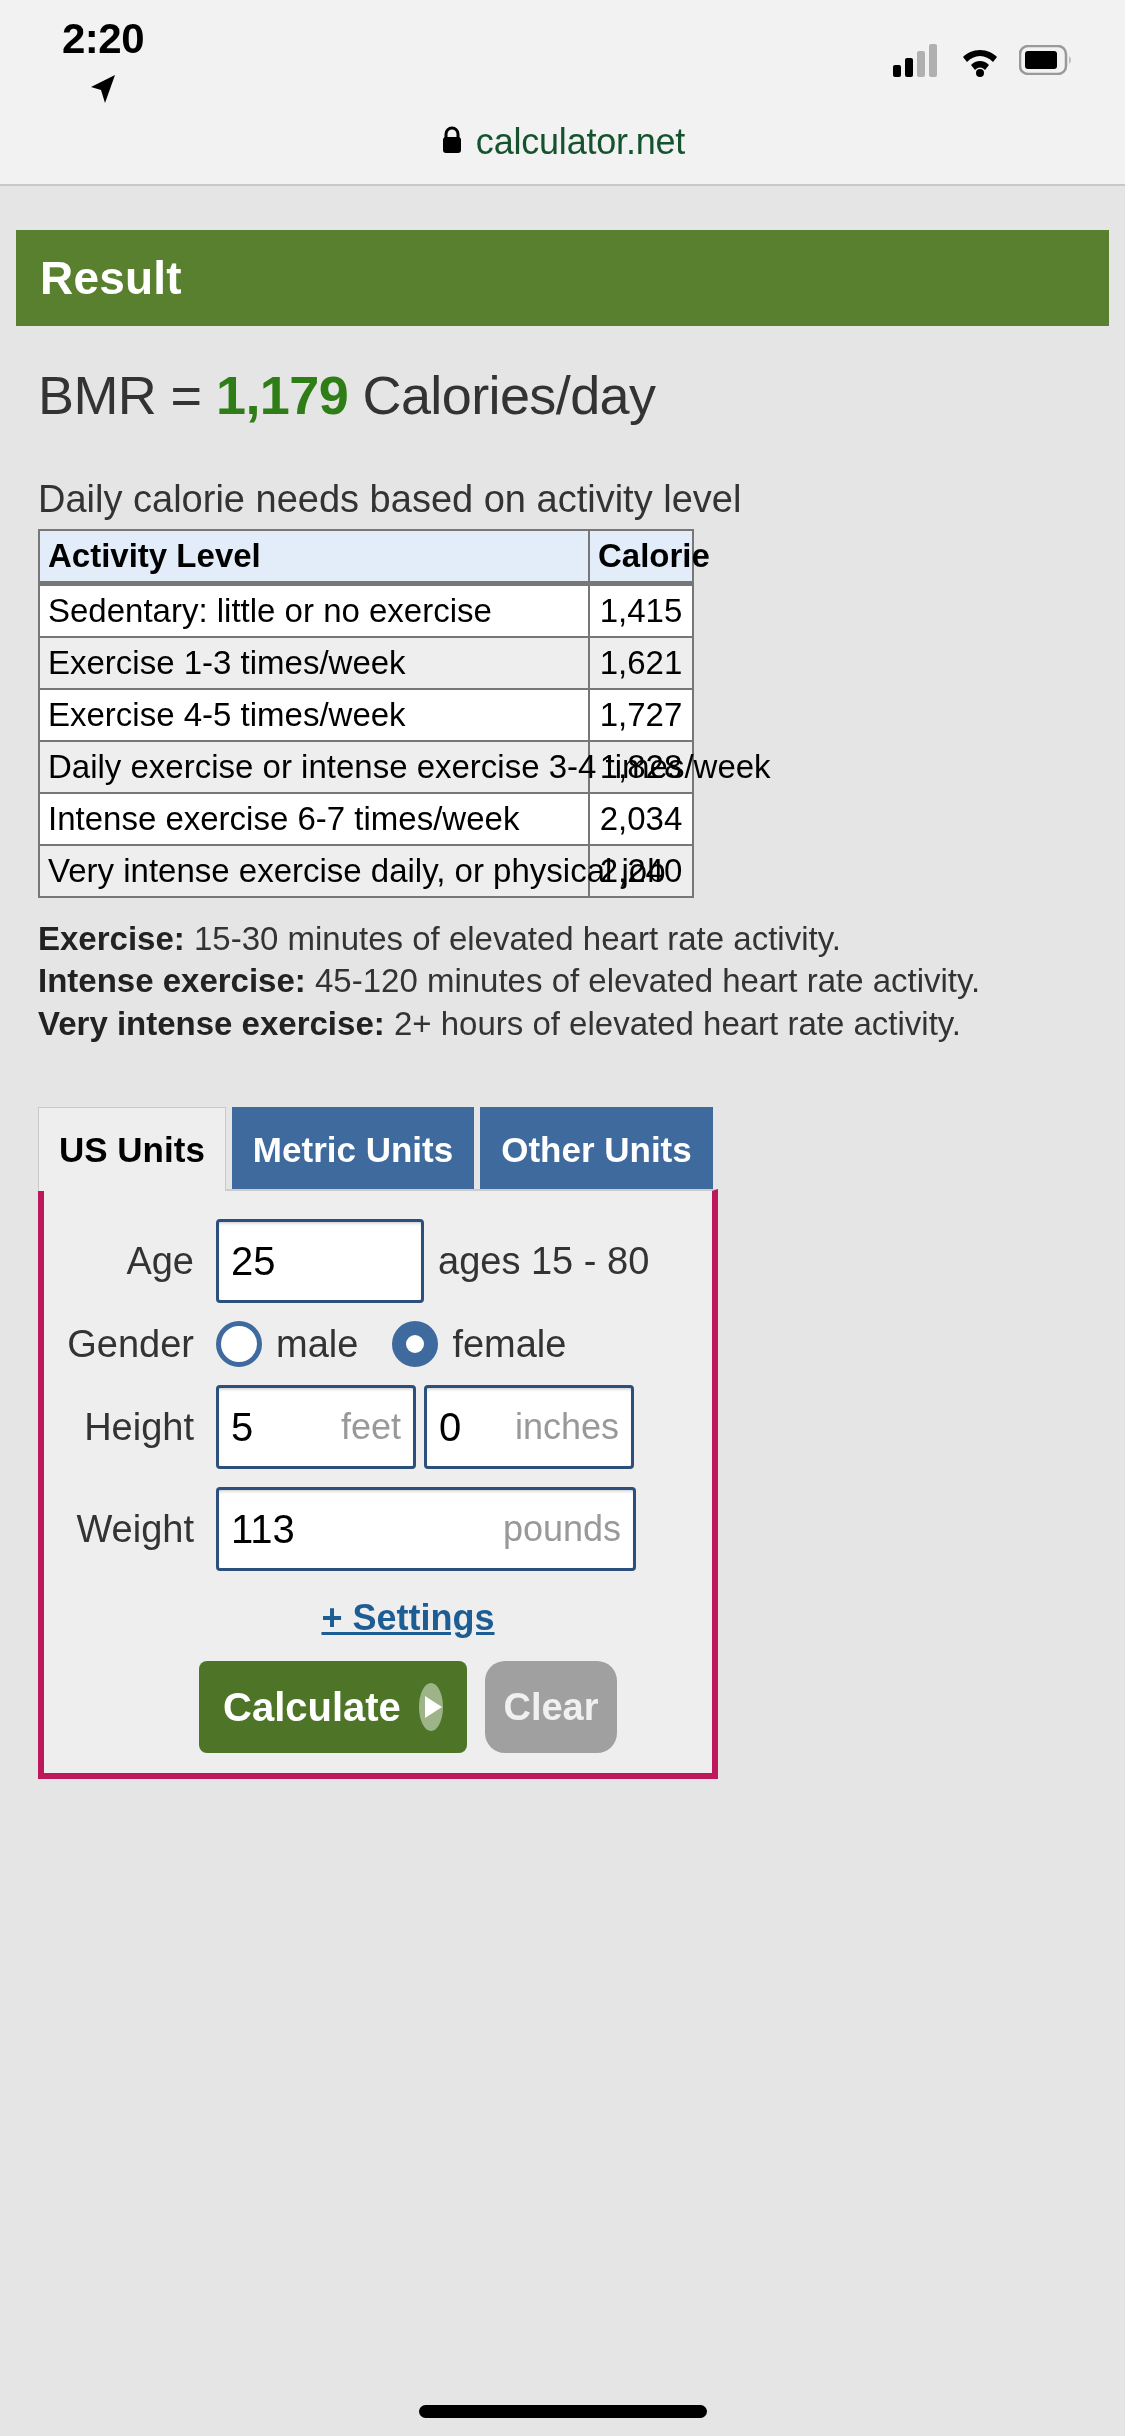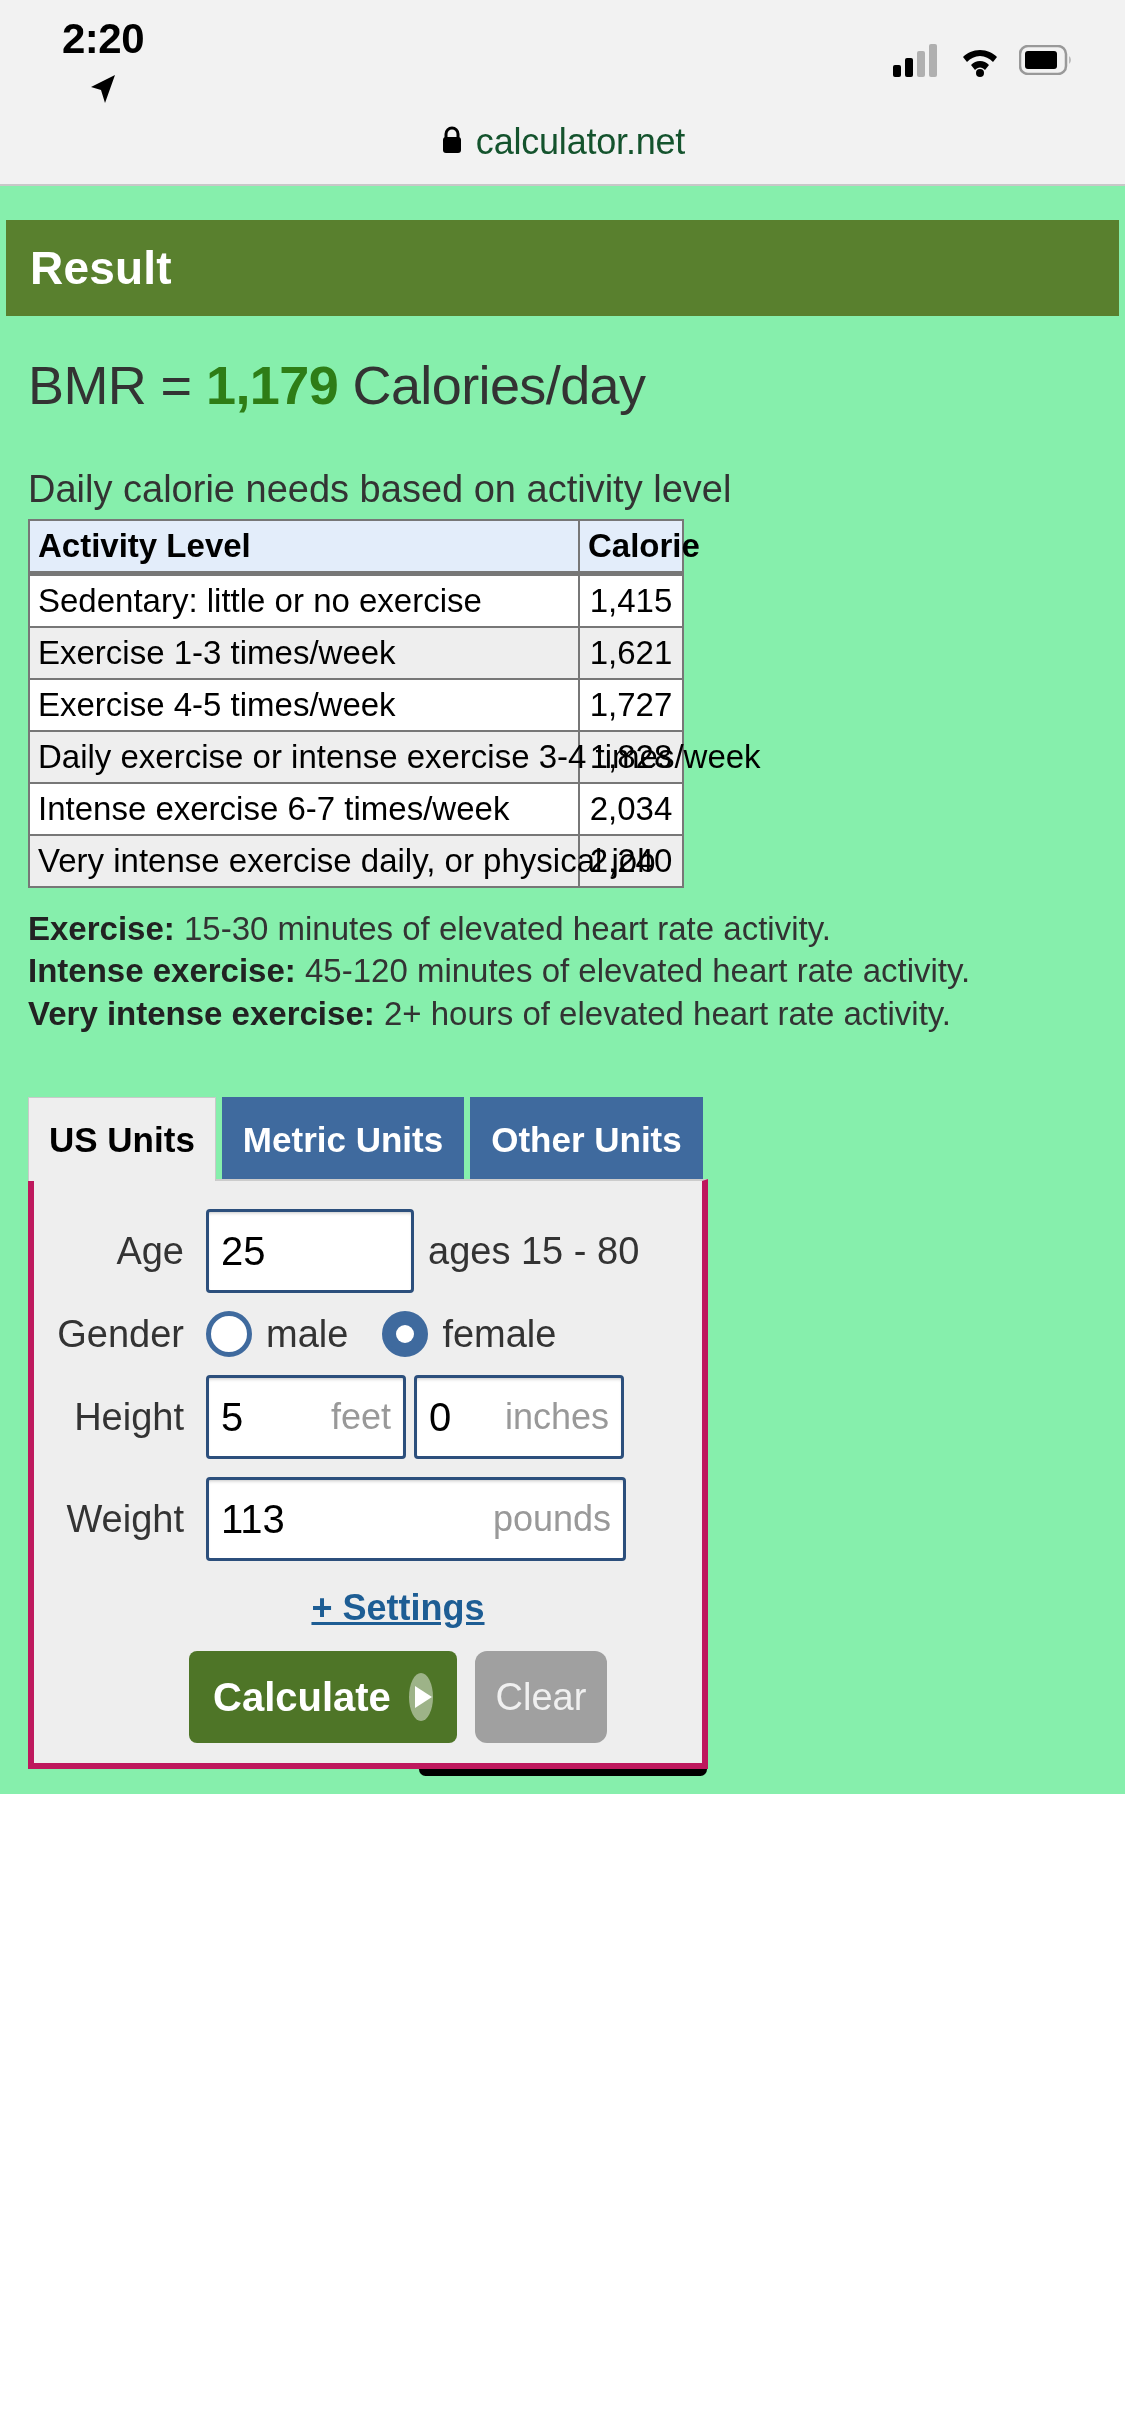--- a/index.html
+++ b/index.html
@@ -42,23 +42,23 @@
   }
   .url-text {
     font-size: 36px;
     color: #14532d;
     letter-spacing: -0.2px;
   }
 
   
   .page {
     position: relative;
-    padding: 6px;
-    background: #86efac;
-    height: 1608px;
+    padding: 16px;
+    background: #e5e5e5;
+    height: 2250px;
     overflow: hidden;
   }
   .partial-top {
     position: absolute;
     right: 28px;
     top: -12px;
     font-size: 26px;
     color: #888;
     opacity: 0.55;
   }
@@ -264,23 +264,24 @@
     align-items: center;
     gap: 18px;
     width: 268px;
     justify-content: center;
   }
   .btn-clear {
     background: #a0a0a0;
     color: #f0f0f0;
     font-size: 38px;
     border: none;
-    border-radius: 12px;
+    border-radius: 20px;
     height: 92px;
     width: 132px;
+    font-weight: bold;
   }
   .play-circle {
     width: 48px; height: 48px;
     border-radius: 50%;
     background: rgba(255,255,255,0.45);
     display: inline-flex;
     align-items: center;
     justify-content: center;
   }
   .play-circle::after {

